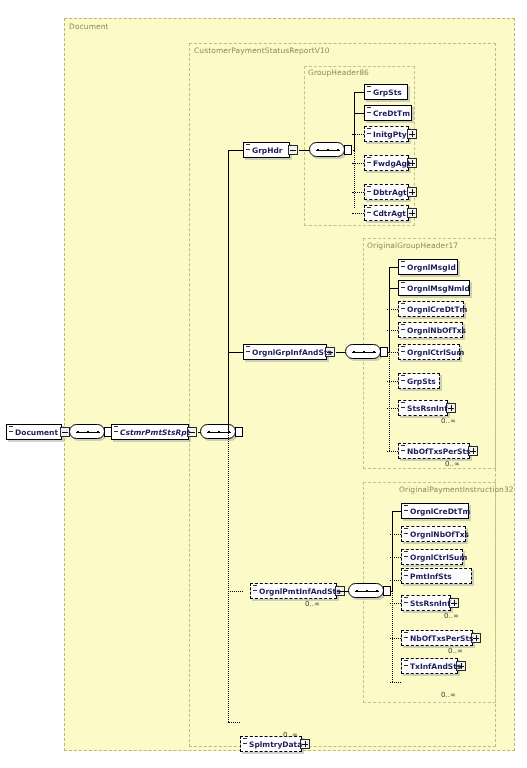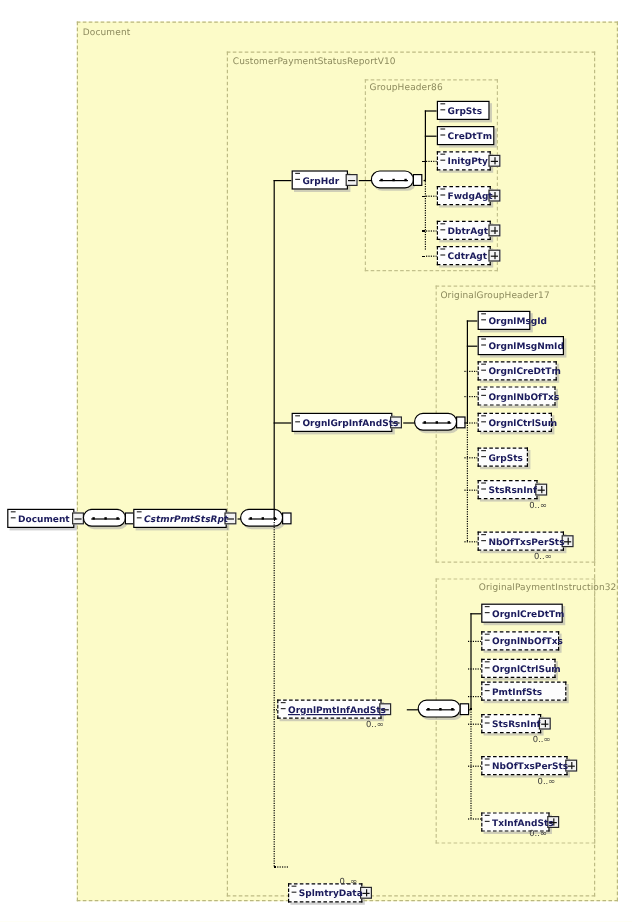--- a/index.html
+++ b/index.html
@@ -263,21 +263,21 @@
         <i></i>
       </span>
     <span class="tab"></span>
   </div>
 
   <div class="ln v" style="left:389px;top:267px;height:85px;"></div>
   <div class="ln dot v" style="left:389px;top:351px;height:100px;"></div>
   <div class="ln h" style="left:388px;top:351.5px;width:2px;"></div>
 
   <div class="ln h" style="left:389px;top:267px;width:9px;"></div>
-  <div class="node" style="left:398px;top:259px;width:44px;">
+  <div class="node" style="left:398px;top:259px;width:60px;">
     <span class="marker"></span>
     <span class="label">OrgnlMsgId</span>
   </div>
 
   <div class="ln h" style="left:389px;top:288px;width:9px;"></div>
   <div class="node" style="left:398px;top:280px;width:72px;">
     <span class="marker"></span>
     <span class="label">OrgnlMsgNmId</span>
   </div>
 
@@ -314,21 +314,21 @@
   <div class="card" style="left:441px;top:417px;">0..∞</div>
 
   <div class="ln dot h" style="left:387px;top:451px;width:11px;"></div>
   <div class="node optional" style="left:398px;top:443px;width:72px;">
     <span class="marker"></span>
     <span class="label">NbOfTxsPerSts</span>
     <span class="expander plus"></span>
   </div>
   <div class="card" style="left:445px;top:460px;">0..∞</div>
 
-  <div class="node optional" style="left:231px;top:583px;width:87px;text-decoration:underline;">
+  <div class="node optional" style="left:250px;top:583px;width:87px;">
     <span class="marker"></span>
     <span class="label">OrgnlPmtInfAndSts</span>
     <span class="expander minus"></span>
   </div>
   <div class="card" style="left:305px;top:600px;">0..∞</div>
 
   <div class="ln h" style="left:339px;top:590.5px;width:11px;"></div>
 
   <div class="seq" style="left:348px;top:583px;">
     <span class="bar"></span>
@@ -378,21 +378,21 @@
 
   <div class="ln dot h" style="left:390px;top:638px;width:11px;"></div>
   <div class="node optional" style="left:401px;top:630px;width:72px;">
     <span class="marker"></span>
     <span class="label">NbOfTxsPerSts</span>
     <span class="expander plus"></span>
   </div>
   <div class="card" style="left:448px;top:647px;">0..∞</div>
 
   <div class="ln dot h" style="left:390px;top:682px;width:11px;"></div>
-  <div class="node optional" style="left:401px;top:677px;width:57px;">
+  <div class="node optional" style="left:401px;top:658px;width:57px;">
     <span class="marker"></span>
     <span class="label">TxInfAndSts</span>
     <span class="expander plus"></span>
   </div>
   <div class="card" style="left:441px;top:691px;">0..∞</div>
 
   <div class="node optional" style="left:240px;top:714px;width:62px;margin-top:22px;">
     <span class="marker"></span>
     <span class="label">SplmtryData</span>
     <span class="expander plus"></span>

